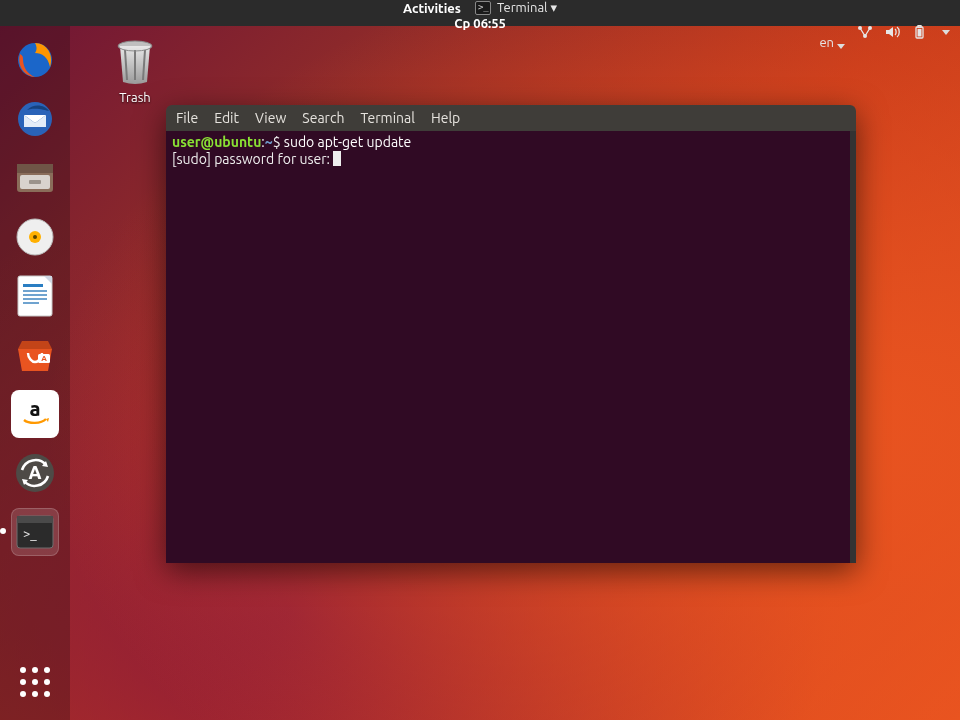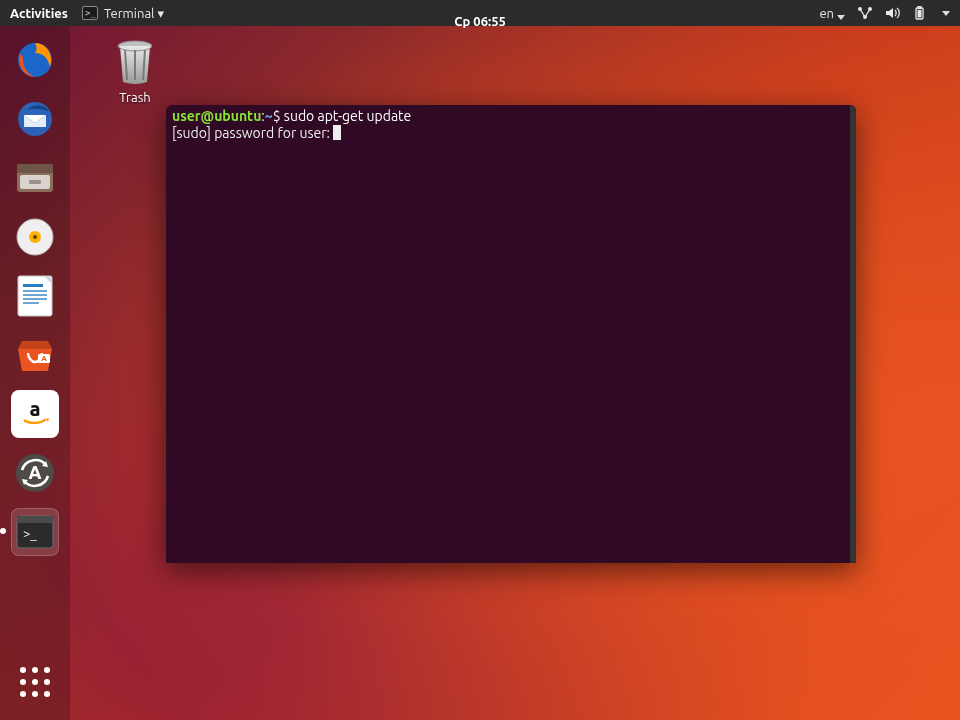--- a/index.html
+++ b/index.html
@@ -13,35 +13,36 @@
       radial-gradient(900px 700px at 30% 85%, #8b1a3a 0%, rgba(139,26,58,0) 60%),
       linear-gradient(135deg, #6d1436 0%, #8e2a2a 25%, #c5391b 55%, #e95420 100%);
   }
   
   .top-panel {
     position: absolute; top: 0; left: 0; right: 0; height: 26px;
     background: #2b2b2b; color: #e6e6e6;
     display: flex; align-items: center; font-size: 13px;
     padding: 0 10px;
     z-index: 10;
+    flex-direction: column;
   }
   .top-left { display: flex; align-items: center; gap: 14px; }
   .app-menu { display: flex; align-items: center; gap: 6px; cursor: pointer; }
   .app-menu .term-mini {
     width: 16px; height: 14px; background:#1b1b1b; border:1px solid #888; border-radius:2px;
     display:flex; align-items:center; justify-content:flex-start; padding-left:2px;
   }
   .app-menu .term-mini span { color:#ccc; font: 9px/9px monospace; }
   .tri {
     width: 0; height: 0; border-left: 4px solid transparent; border-right: 4px solid transparent;
     border-top: 5px solid #ddd; display:inline-block; margin-left:3px;
   }
   .top-center { position: absolute; left: 50%; transform: translateX(-50%); font-weight: 600; color:#fff;margin-top:16px; }
   .top-right { margin-left: auto; display: flex; align-items: center; gap: 12px; }
-  .top-right .lang { display:flex; align-items:flex-end; cursor:pointer; }
+  .top-right .lang { display:flex; align-items:flex-end; cursor:pointer;margin-top:20px; }
   .icon { display:inline-flex; align-items:center; justify-content:center; }
   
   .dock {
     position: absolute; top: 26px; left: 0; bottom: 0; width: 70px;
     background: rgba(20,10,10,0.25);
     display: flex; flex-direction: column; align-items: center;
     padding-top: 10px;
     z-index: 5;
   }
   .dock .tile {
@@ -271,17 +272,25 @@
       <span></span>
         <span></span>
         <span></span>
       <span></span>
         <span></span>
         <span></span>
     </div>
   </div>
 
   <div class="term-window">
+    <div class="term-menubar">
+      <span>File</span>
+      <span>Edit</span>
+      <span>View</span>
+      <span>Search</span>
+      <span>Terminal</span>
+      <span>Help</span>
+    </div>
     <div class="term-body"><span class="user">user@ubuntu</span><span class="txt">:</span><span class="path">~</span><span class="txt">$</span><span class="cmd"> </span><span class="cmd">sudo apt-get update</span>
 <span class="txt">[sudo] password for user: </span><span class="cursor-block"></span></div>
   </div>
 
 </div>
 
 </body></html>

